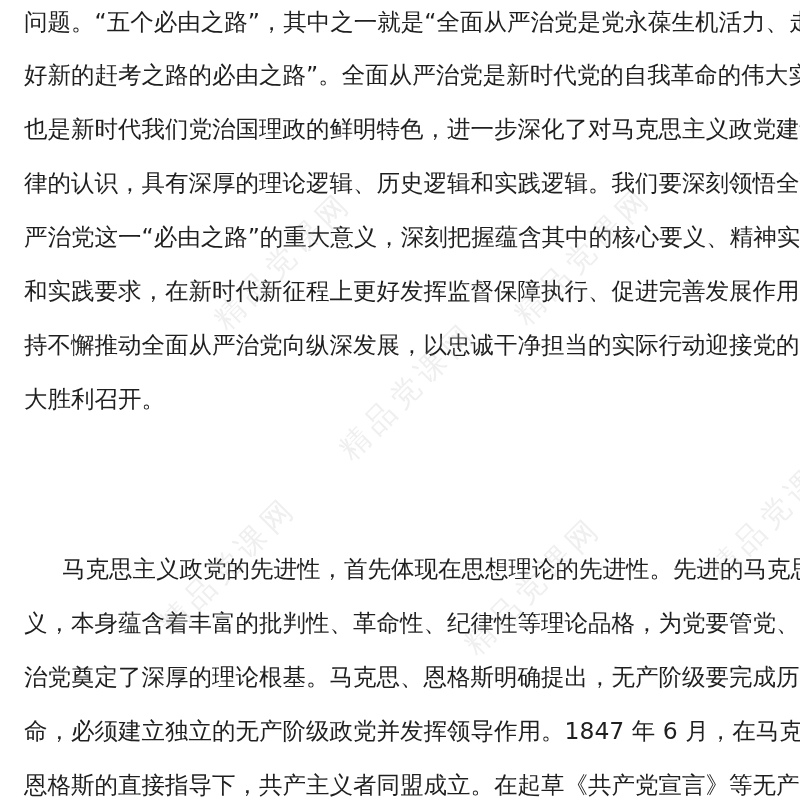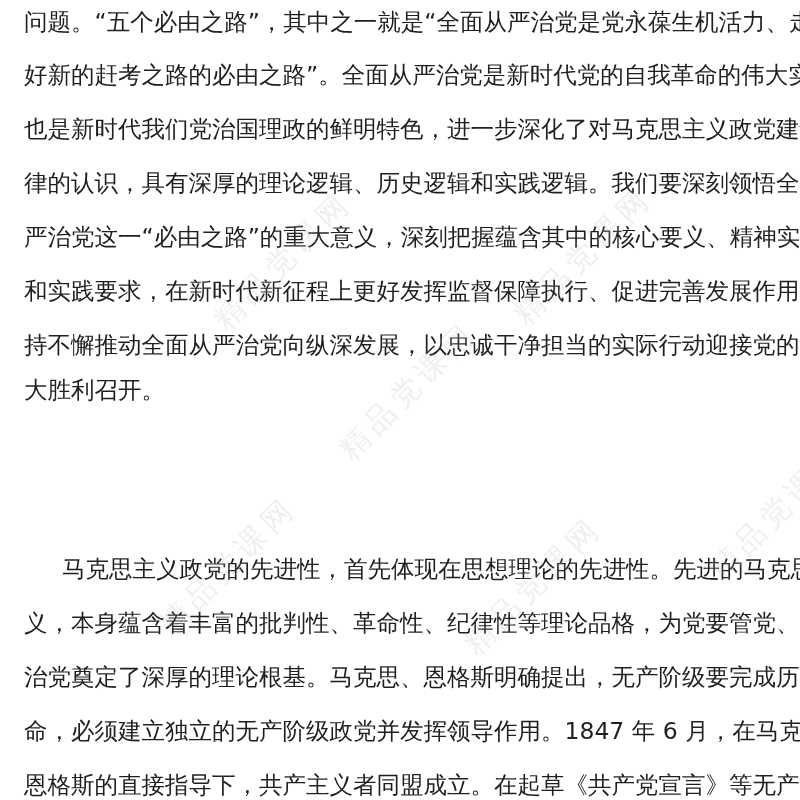--- a/index.html
+++ b/index.html
@@ -78,21 +78,21 @@
 <div class="page">
 
   <div>
     <div class="line" style="top:6px;">问题。“五个必由之路”，其中之一就是“全面从严治党是党永葆生机活力、走</div>
     <div class="line" style="top:59px;">好新的赶考之路的必由之路”。全面从严治党是新时代党的自我革命的伟大实践，</div>
     <div class="line" style="top:113px;">也是新时代我们党治国理政的鲜明特色，进一步深化了对马克思主义政党建设规</div>
     <div class="line" style="top:167px;">律的认识，具有深厚的理论逻辑、历史逻辑和实践逻辑。我们要深刻领悟全面从</div>
     <div class="line" style="top:221px;">严治党这一“必由之路”的重大意义，深刻把握蕴含其中的核心要义、精神实质</div>
     <div class="line" style="top:275px;">和实践要求，在新时代新征程上更好发挥监督保障执行、促进完善发展作用，坚</div>
     <div class="line" style="top:329px;">持不懈推动全面从严治党向纵深发展，以忠诚干净担当的实际行动迎接党的二十</div>
-    <div class="line last" style="top:374px;">大胜利召开。</div>
+    <div class="line last" style="top:383px;">大胜利召开。</div>
   </div>
 
 
   <div>
     <div class="line indent" style="top:553px;">马克思主义政党的先进性，首先体现在思想理论的先进性。先进的马克思主</div>
     <div class="line" style="top:607px;">义，本身蕴含着丰富的批判性、革命性、纪律性等理论品格，为党要管党、从严</div>
     <div class="line" style="top:661px;">治党奠定了深厚的理论根基。马克思、恩格斯明确提出，无产阶级要完成历史使</div>
     <div class="line" style="top:715px;">命，必须建立独立的无产阶级政党并发挥领导作用。1847 年 6 月，在马克思、</div>
     <div class="line" style="top:769px;">恩格斯的直接指导下，共产主义者同盟成立。在起草《共产党宣言》等无产阶级</div>
   </div>

